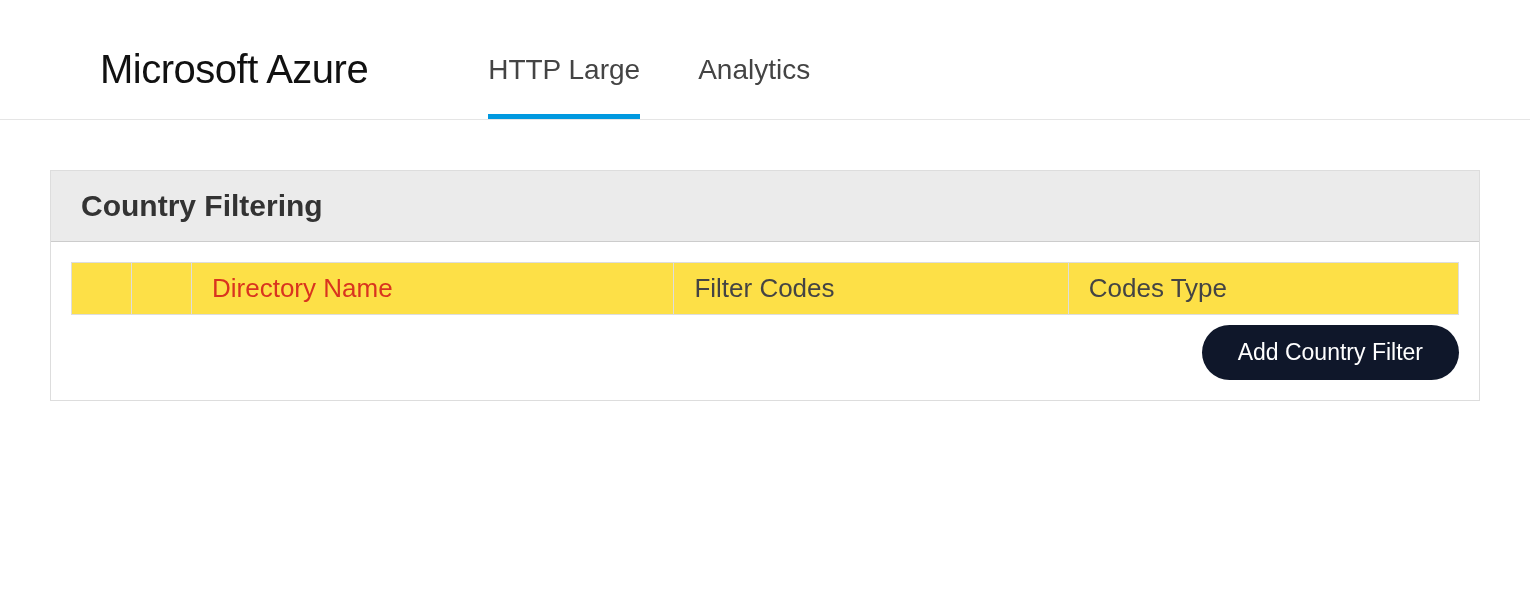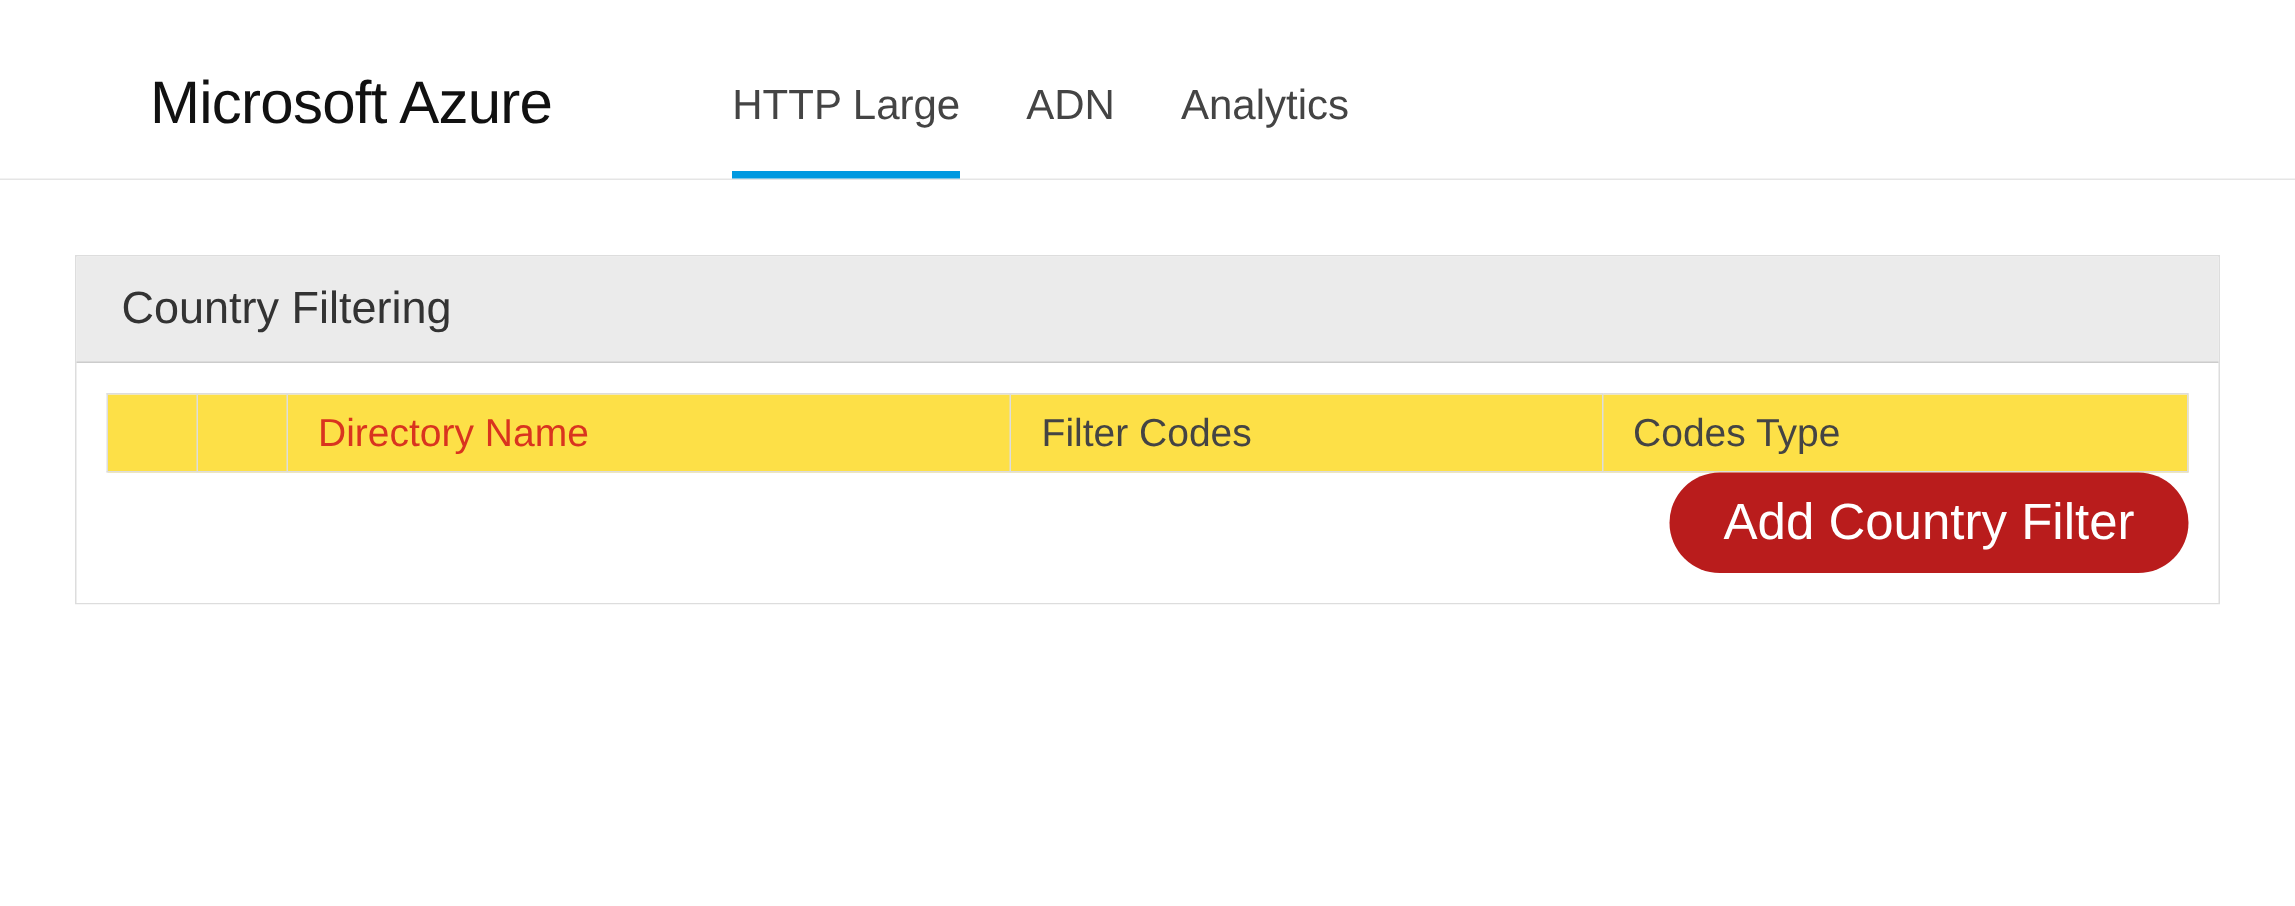--- a/index.html
+++ b/index.html
@@ -18,21 +18,21 @@
     }
     .logo {
       font-size: 40px;
       font-weight: 300;
       color: #111;
       letter-spacing: -0.5px;
       margin-right: 120px;
     }
     .tabs {
       display: flex;
-      gap: 44px;
+      gap: 58px;
       height: 100%;
       align-items: center;
     }
     .tab {
       font-size: 28px;
       color: #444;
       cursor: pointer;
       height: 100%;
       display: flex;
       align-items: center;
@@ -44,21 +44,21 @@
     }
     .panel {
       margin: 50px 50px 0 50px;
       border: 1px solid #ddd;
     }
     .panel-header {
       background: #ebebeb;
       border-bottom: 1px solid #ccc;
       padding: 18px 30px;
       font-size: 30px;
-      font-weight: 400;
+      font-weight: 700;
       color: #333;
     }
     .panel-body {
       padding: 20px;
     }
     table {
       width: 100%;
       border-collapse: collapse;
       border: 1px solid #ddd;
     }
@@ -80,40 +80,40 @@
     }
     td.icon-cell, th.icon-cell {
       width: 60px;
       text-align: center;
       padding: 8px 10px;
     }
     tbody tr:nth-child(even) td { background: #f5f5f5; }
     tbody tr:nth-child(odd) td { background: #fff; }
     .add-btn {
       float: right;
-      background: #b91c1c;
+      margin-top: 10px;
+      background: #0f172a;
       color: #fff;
-      font-size: 34px;
+      font-size: 23px;
       border: none;
       border-radius: 999px;
       padding: 14px 36px;
       cursor: pointer;
     }
     .clear { clear: both; }
     .pencil-icon svg { width: 28px; height: 28px; display: block; margin: 0 auto; }
     .delete-icon svg { width: 26px; height: 26px; display: block; margin: 0 auto; }
   </style>
 </head>
 <body>
 
 <div class="header">
   <div class="logo">Microsoft Azure</div>
   <div class="tabs">
     <div class="tab active">HTTP Large</div>
-    <div class="tab">ADN</div>
     <div class="tab">Analytics</div>
   </div>
 </div>
 
 <div class="panel">
   <div class="panel-header">Country Filtering</div>
   <div class="panel-body">
     <table>
       <thead>
         <tr>

